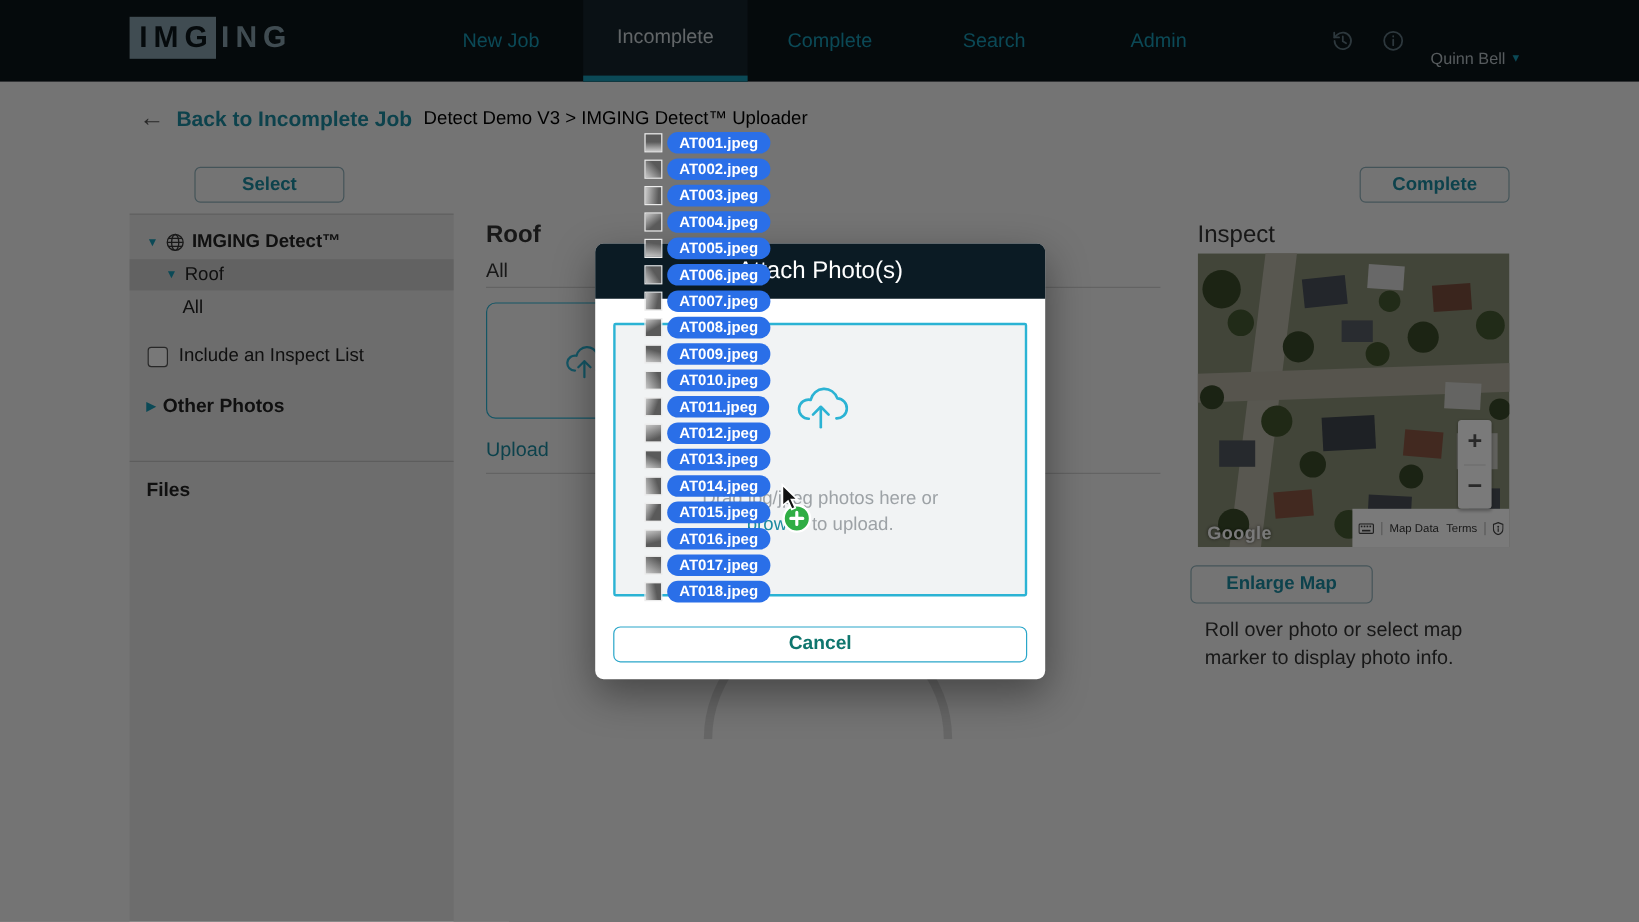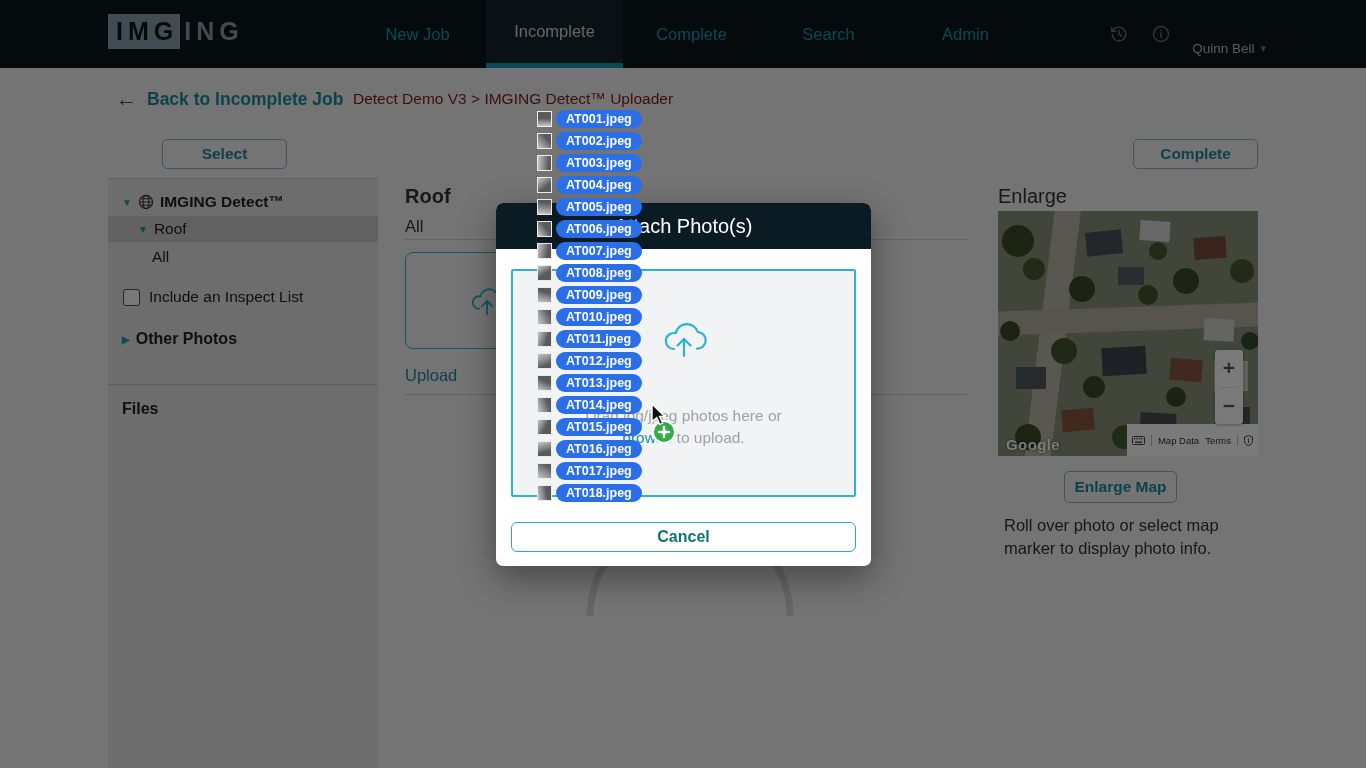--- a/index.html
+++ b/index.html
@@ -19,21 +19,21 @@
   .nav-item.active { background:#16242c; color:#ccd5d9; border-bottom:5px solid #1799b4; }
   .top-right { position:absolute; right:100px; top:0; height:68px; display:flex; align-items:center; gap:20px; }
   .tb-icon { width:22px; height:22px; color:#5f7580; cursor:pointer; }
   .user { display:flex; align-items:center; gap:6px; color:#b5bfc4; font-size:13.5px; cursor:pointer;margin-top:29px; }
   .user .chev { color:#1799b4; font-size:11px; }
 
   
   .backlink { position:absolute; left:116px; top:87px; display:flex; align-items:center; gap:10px;
               color:#1d8ba0; font-weight:700; font-size:17.5px; cursor:pointer; }
   .backlink .arrow { color:#555; font-size:21px; font-weight:400; }
-  .breadcrumb { position:absolute; left:353px; top:90px; font-size:15.5px; color:#7f1d1d; }
+  .breadcrumb { position:absolute; left:353px; top:90px; font-size:15.5px; color:#000000; }
   .btn-outline { position:absolute; background:transparent; border:1px solid #8fb0ba; border-radius:5px;
                  color:#1d8ba0; font-weight:700; font-size:15.5px; font-family:inherit;
                  display:flex; align-items:center; justify-content:center; cursor:pointer; }
   #btn-select   { left:124px;  top:139px; width:125px; height:30px;margin-left:38px; }
   #btn-complete { left:1133px; top:139px; width:125px; height:30px; }
 
   
   .sidebar { position:absolute; left:108px; top:178px; width:270px; bottom:0;
              background:#e3e3e3; border-top:1px solid #c9c9c9; color:#222; }
   .tree-row { display:flex; align-items:center; gap:6px; font-size:15.5px; cursor:pointer; }
@@ -67,21 +67,21 @@
   .gmap-logo { position:absolute; left:8px; bottom:3px; color:#fff; font-size:15px; font-weight:700;
                letter-spacing:.4px; text-shadow:0 0 3px rgba(0,0,0,.6); cursor:pointer; }
   .attrib { position:absolute; right:0; bottom:0; height:15px; background:#fff; display:flex;
             align-items:center; font-size:9.5px; color:#333; padding:16px 5px; gap:6px; }
   .attrib .vdiv { width:1px; height:11px; background:#bbb; }
   .zoomctl { position:absolute; right:15px; top:139px; width:28px; height:74px; background:#fff;
              border-radius:3px; box-shadow:0 1px 3px rgba(0,0,0,.3); display:flex; flex-direction:column; }
   .zoomctl .zbtn { flex:1; display:flex; align-items:center; justify-content:center;
                    color:#575757; font-size:21px; font-weight:700; cursor:pointer; }
   .zoomctl .zdiv { height:1px; background:#e3e3e3; margin:0 5px; }
-  #btn-enlarge { left:1064px; top:471px; width:113px; height:32px; }
+  #btn-enlarge { left:992px; top:471px; width:152px; height:32px; }
   .loc-hint { position:absolute; left:1004px; top:514px; width:248px; font-size:16.5px;
               color:#333; line-height:23px; }
 
   
   .overlay { position:absolute; inset:0; background:rgba(0,0,0,.52); z-index:40; }
   .modal { position:absolute; left:496px; top:203px; width:375px; height:363px; background:#fff;
            border-radius:7px; z-index:60; box-shadow:0 12px 34px rgba(0,0,0,.4); }
   .modal-header { height:46px; background:#0b1b24; border-radius:7px 7px 0 0; display:flex;
                   align-items:center; justify-content:center; color:#fff; font-size:20px; font-weight:500; }
   .dropzone { position:absolute; left:15px; top:66px; width:345px; height:228px;
@@ -188,21 +188,21 @@
       <path d="M23 37V20.5"></path>
         <path d="M16.5 26.5 23 20l6.5 6.5"></path>
     </svg>
   </div>
   <div class="upload-label">Upload</div>
   <div class="hr2"></div>
   <svg class="ghost-arc" width="230" height="80" viewBox="0 0 230 80">
     <path d="M15 80 A 100 100 0 0 1 215 80" fill="none" stroke="#d6d6d6" stroke-width="7"></path>
   </svg>
 
-  <div class="loc-title">Enlarge</div>
+  <div class="loc-title">Inspect</div>
   <div class="map">
     <svg class="sat" width="260" height="245" viewBox="0 0 260 245">
       <rect width="260" height="245" fill="#8b9178"></rect>
       <rect x="42" y="-10" width="26" height="270" fill="#b9b6a8" transform="rotate(7 55 120)"></rect>
       <rect x="-5" y="96" width="270" height="24" fill="#b3b0a2" transform="rotate(-2 130 108)"></rect>
       <rect x="88" y="20" width="36" height="24" fill="#49505a" transform="rotate(-6 106 32)"></rect>
       <rect x="142" y="10" width="30" height="20" fill="#d9d9d9" transform="rotate(4 157 20)"></rect>
       <rect x="196" y="26" width="32" height="22" fill="#7a4f3e" transform="rotate(-4 212 37)"></rect>
       <rect x="120" y="56" width="26" height="18" fill="#565c64"></rect>
       <rect x="206" y="108" width="30" height="22" fill="#d2d2cd" transform="rotate(3 221 119)"></rect>

